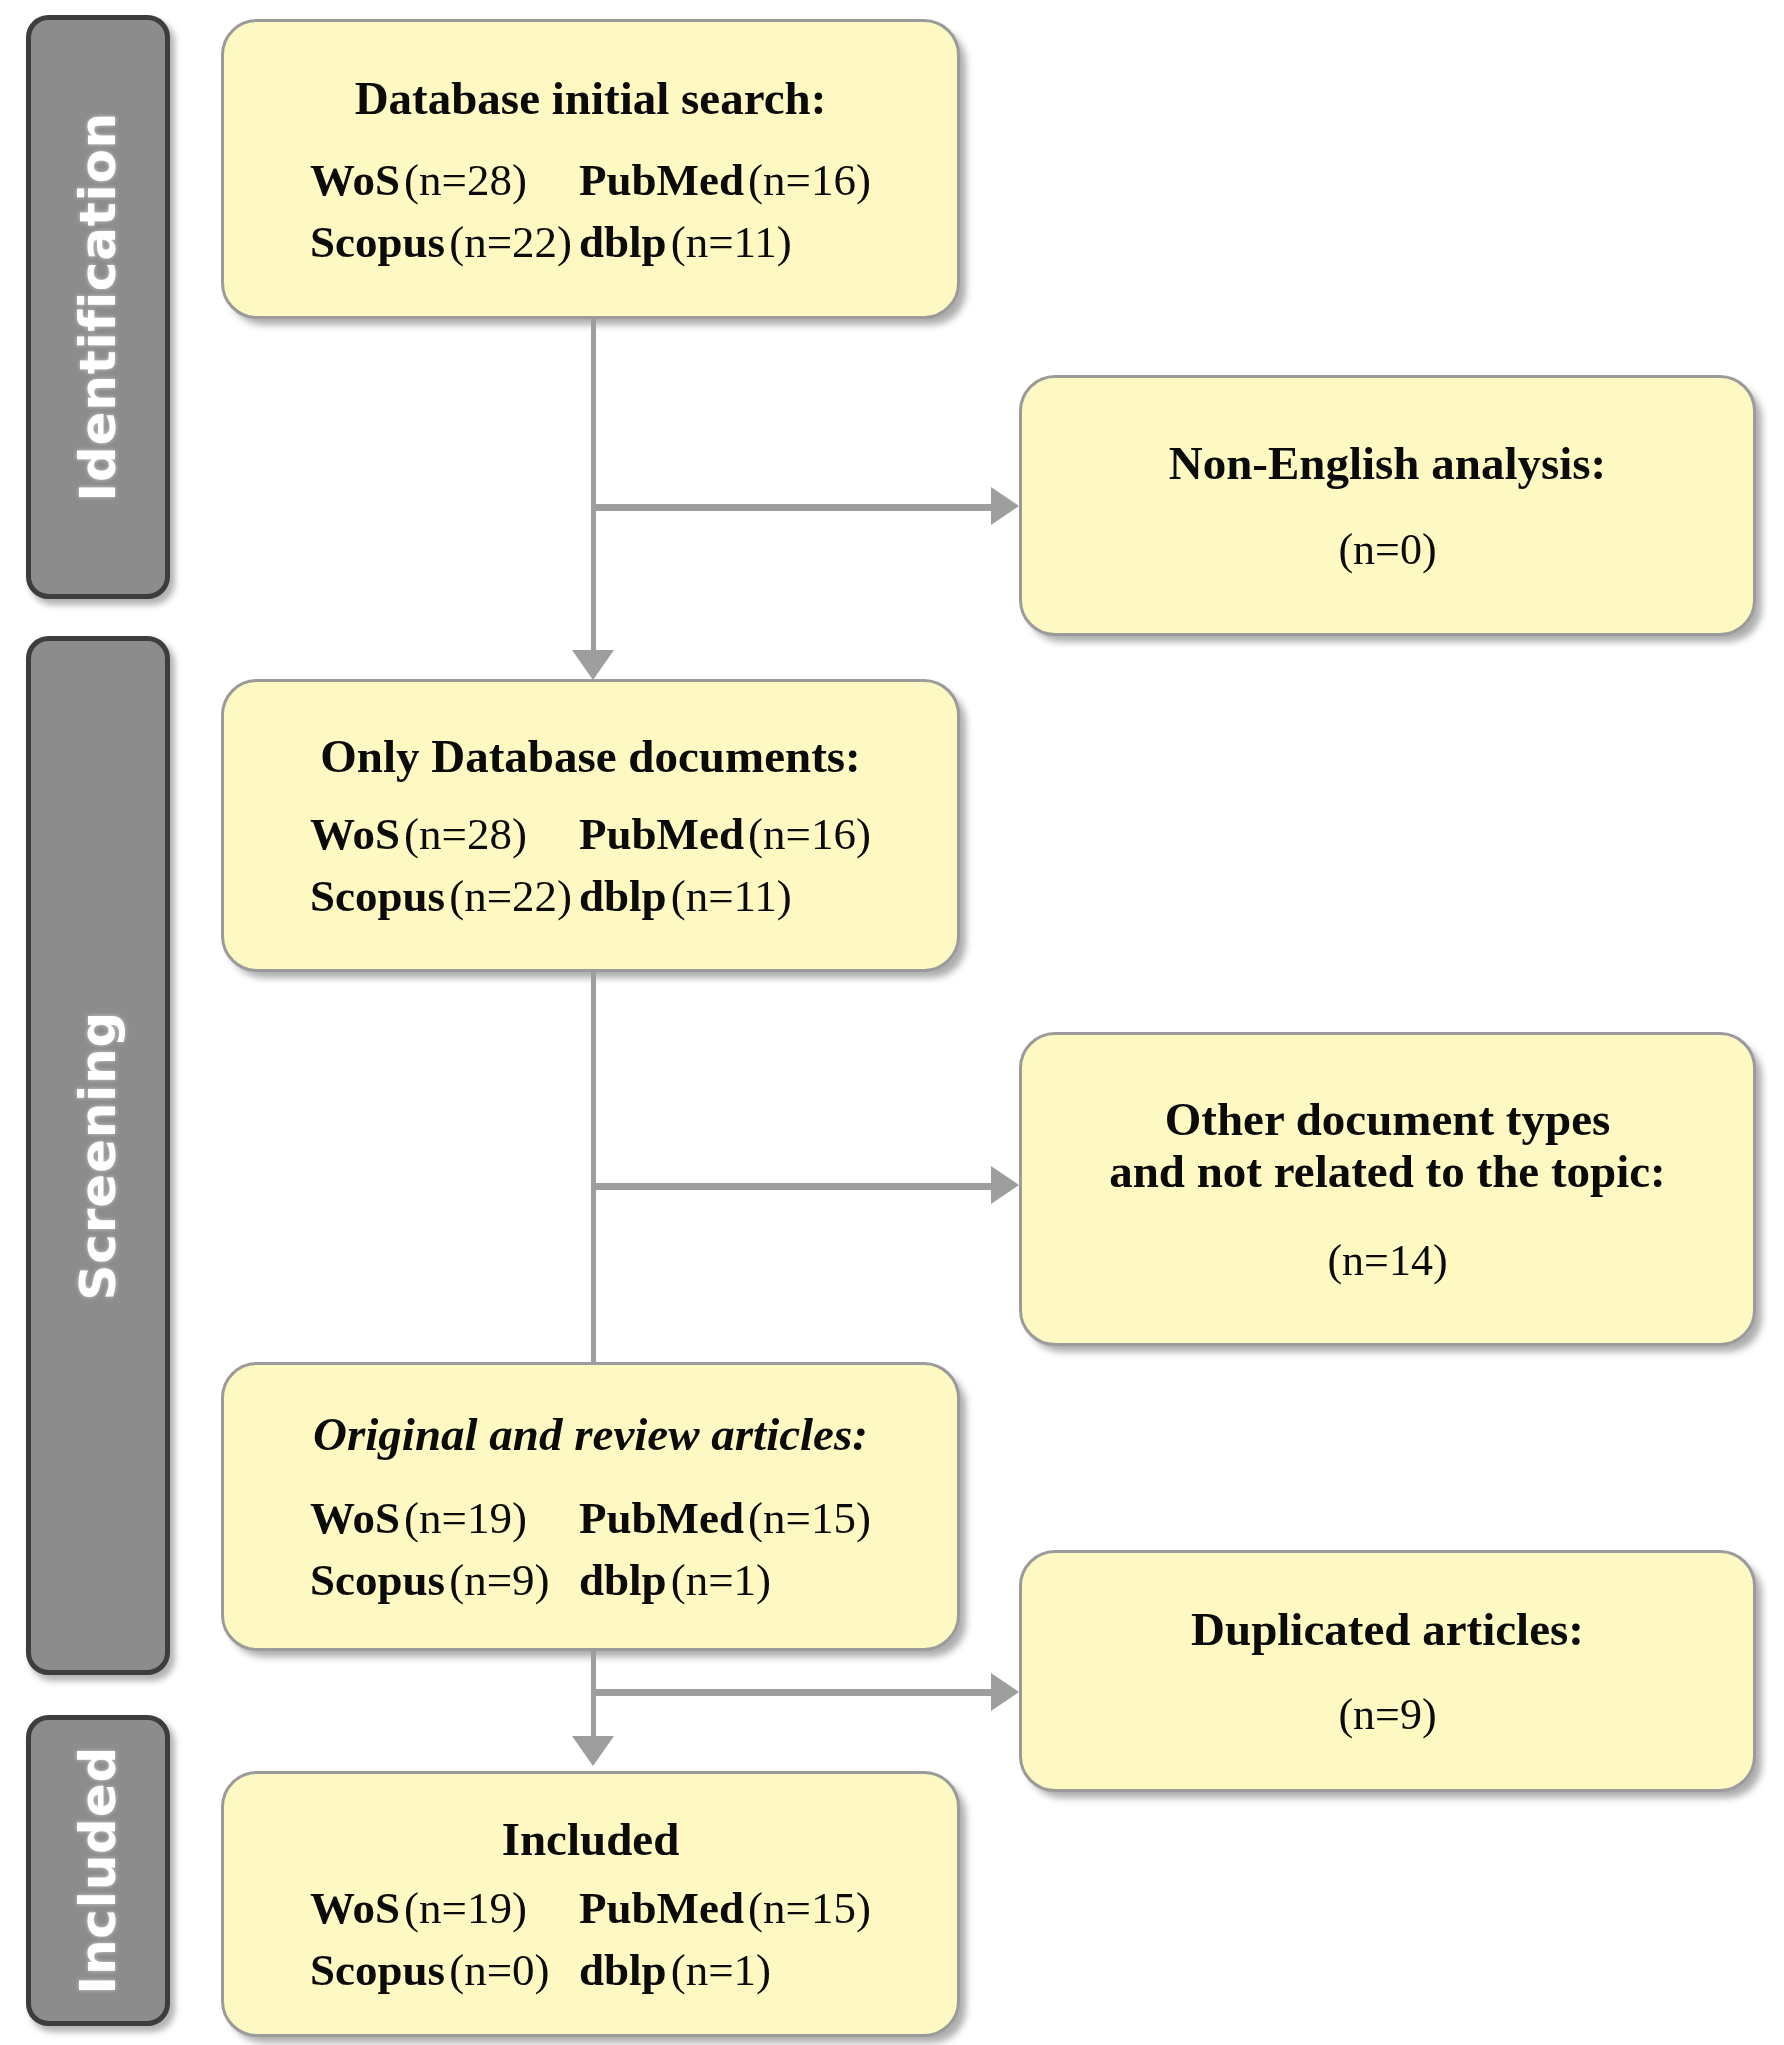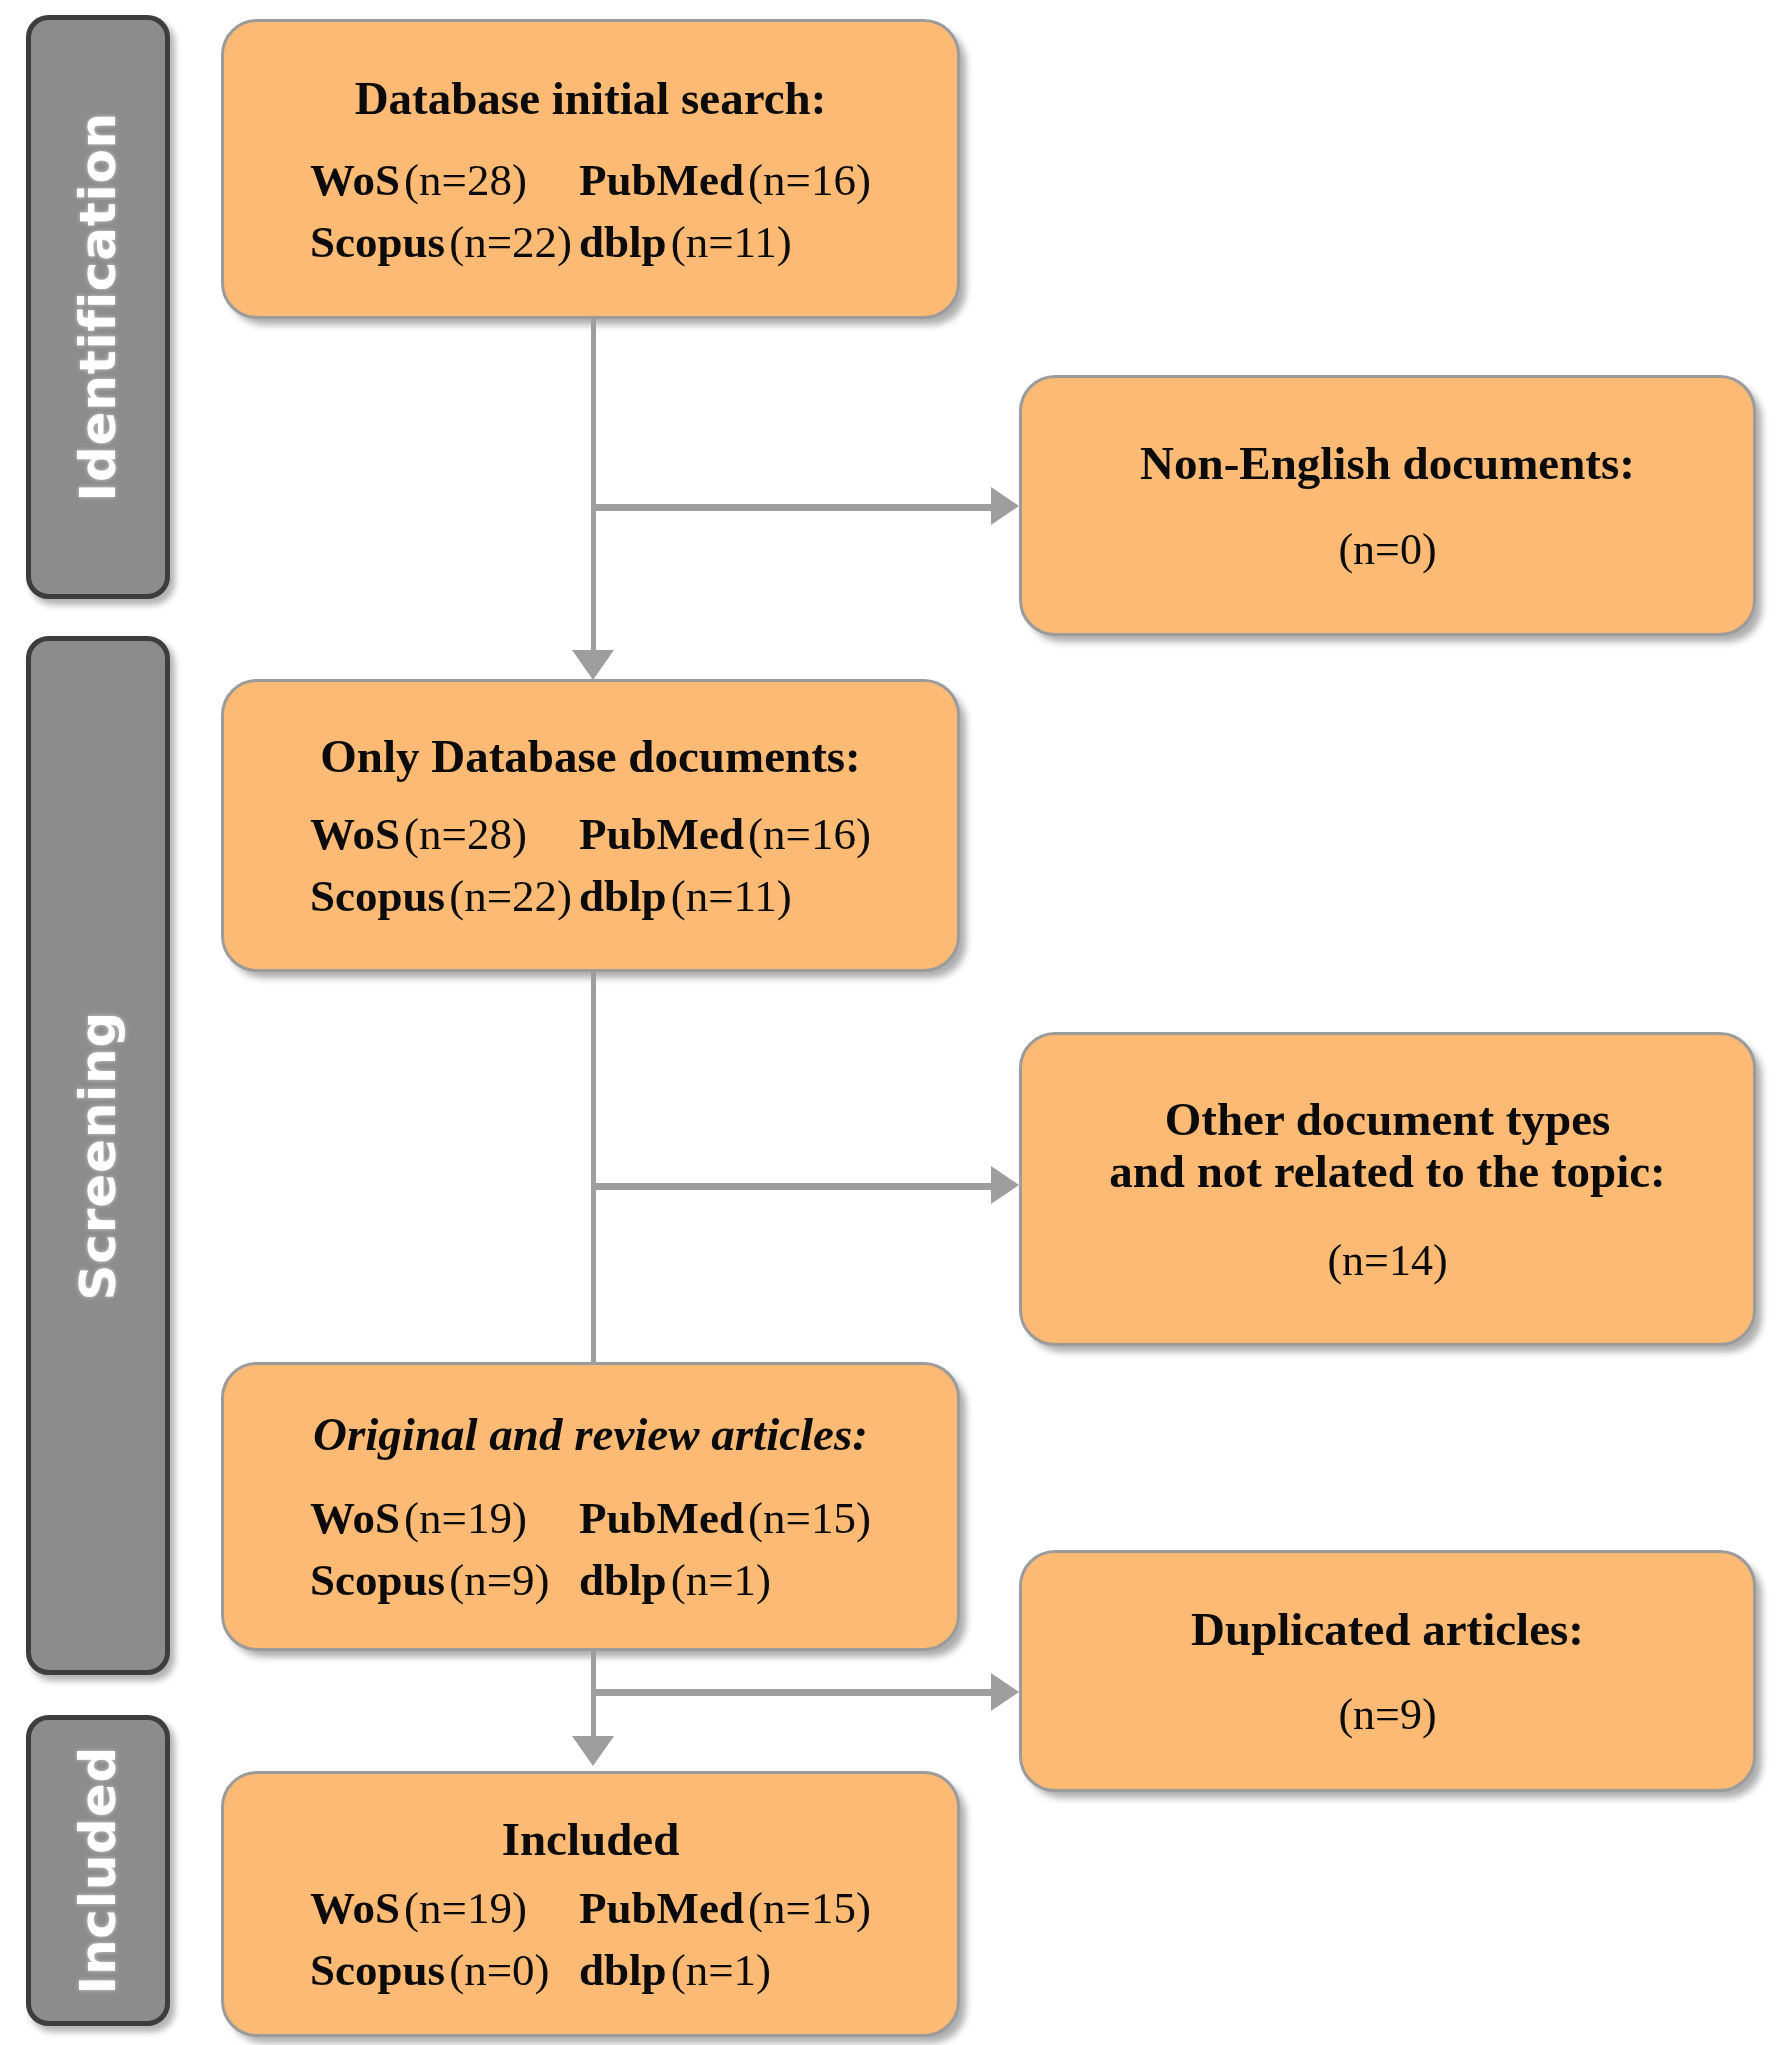--- a/index.html
+++ b/index.html
@@ -41,21 +41,21 @@
     text-shadow: 0 0 4.5px rgba(255,255,255,0.55);
   }
 
   #bar-identification { left: 26px;  top: 15px;   width: 144px; height: 584px; }
   #bar-screening      { left: 26px;  top: 636px;  width: 144px; height: 1039px; }
   #bar-included       { left: 26px;  top: 1715px; width: 144px; height: 311px; }
 
   
   .flow-box {
     position: absolute;
-    background: #fdba74;
+    background: #fef9c3;
     border: 3.8px solid #9b9b9b;
     border-radius: 36px;
     box-sizing: border-box;
     box-shadow: 6.8px 7.5px 7.5px -1.5px rgba(0,0,0,0.32);
     display: flex;
     flex-direction: column;
     align-items: center;
     justify-content: center;
     color: #0b0b0b;
   }
@@ -185,21 +185,21 @@
         <span class="src-n">(n=22)</span>
       </div>
       <div class="src-cell">
         <span class="src-name">dblp</span>
         <span class="src-n">(n=11)</span>
       </div>
     </div>
   </div>
 
   <div class="flow-box" id="box-non-english">
-    <div class="box-title">Non-English documents:</div>
+    <div class="box-title">Non-English analysis:</div>
     <div class="box-count">(n=0)</div>
   </div>
 
   <div class="flow-box" id="box-english-docs">
     <div class="box-title">Only Database documents:</div>
     <div class="source-grid">
       <div class="src-cell">
         <span class="src-name">WoS</span>
         <span class="src-n">(n=28)</span>
       </div>

